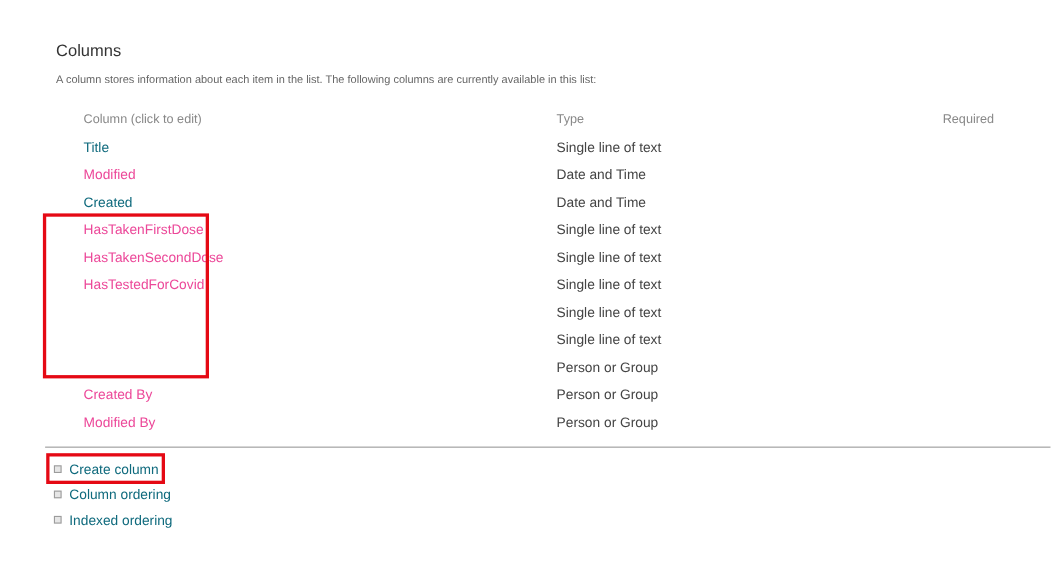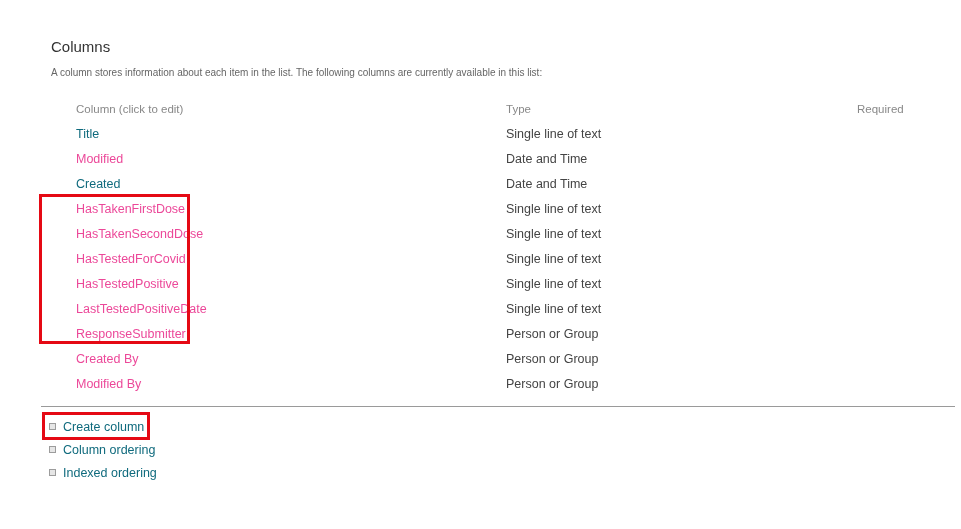--- a/index.html
+++ b/index.html
@@ -179,31 +179,28 @@
           <div class="cell c-name txt-gray">HasTakenSecondDose</div>
           <div class="cell c-type txt-type">Single line of text</div>
           <div class="cell c-req txt-type"></div>
         </div>
         <div class="row">
           <div class="cell c-name txt-gray">HasTestedForCovid</div>
           <div class="cell c-type txt-type">Single line of text</div>
           <div class="cell c-req txt-type"></div>
         </div>
         <div class="row">
-          <div class="cell c-name txt-gray">HasTestedPositive</div>
-          <div class="cell c-type txt-type">Single line of text</div>
-          <div class="cell c-req txt-type"></div>
-        </div>
-        <div class="row">
-          <div class="cell c-name txt-gray">LastTestedPositiveDate</div>
-          <div class="cell c-type txt-type">Single line of text</div>
-          <div class="cell c-req txt-type"></div>
-        </div>
-        <div class="row">
-          <div class="cell c-name txt-gray">ResponseSubmitter</div>
+          <div class="cell c-type txt-type">Single line of text</div>
+          <div class="cell c-req txt-type"></div>
+        </div>
+        <div class="row">
+          <div class="cell c-type txt-type">Single line of text</div>
+          <div class="cell c-req txt-type"></div>
+        </div>
+        <div class="row">
           <div class="cell c-type txt-type">Person or Group</div>
           <div class="cell c-req txt-type"></div>
         </div>
         <div class="row">
           <div class="cell c-name txt-gray">Created By</div>
           <div class="cell c-type txt-type">Person or Group</div>
           <div class="cell c-req txt-type"></div>
         </div>
         <div class="row">
           <div class="cell c-name txt-gray">Modified By</div>

